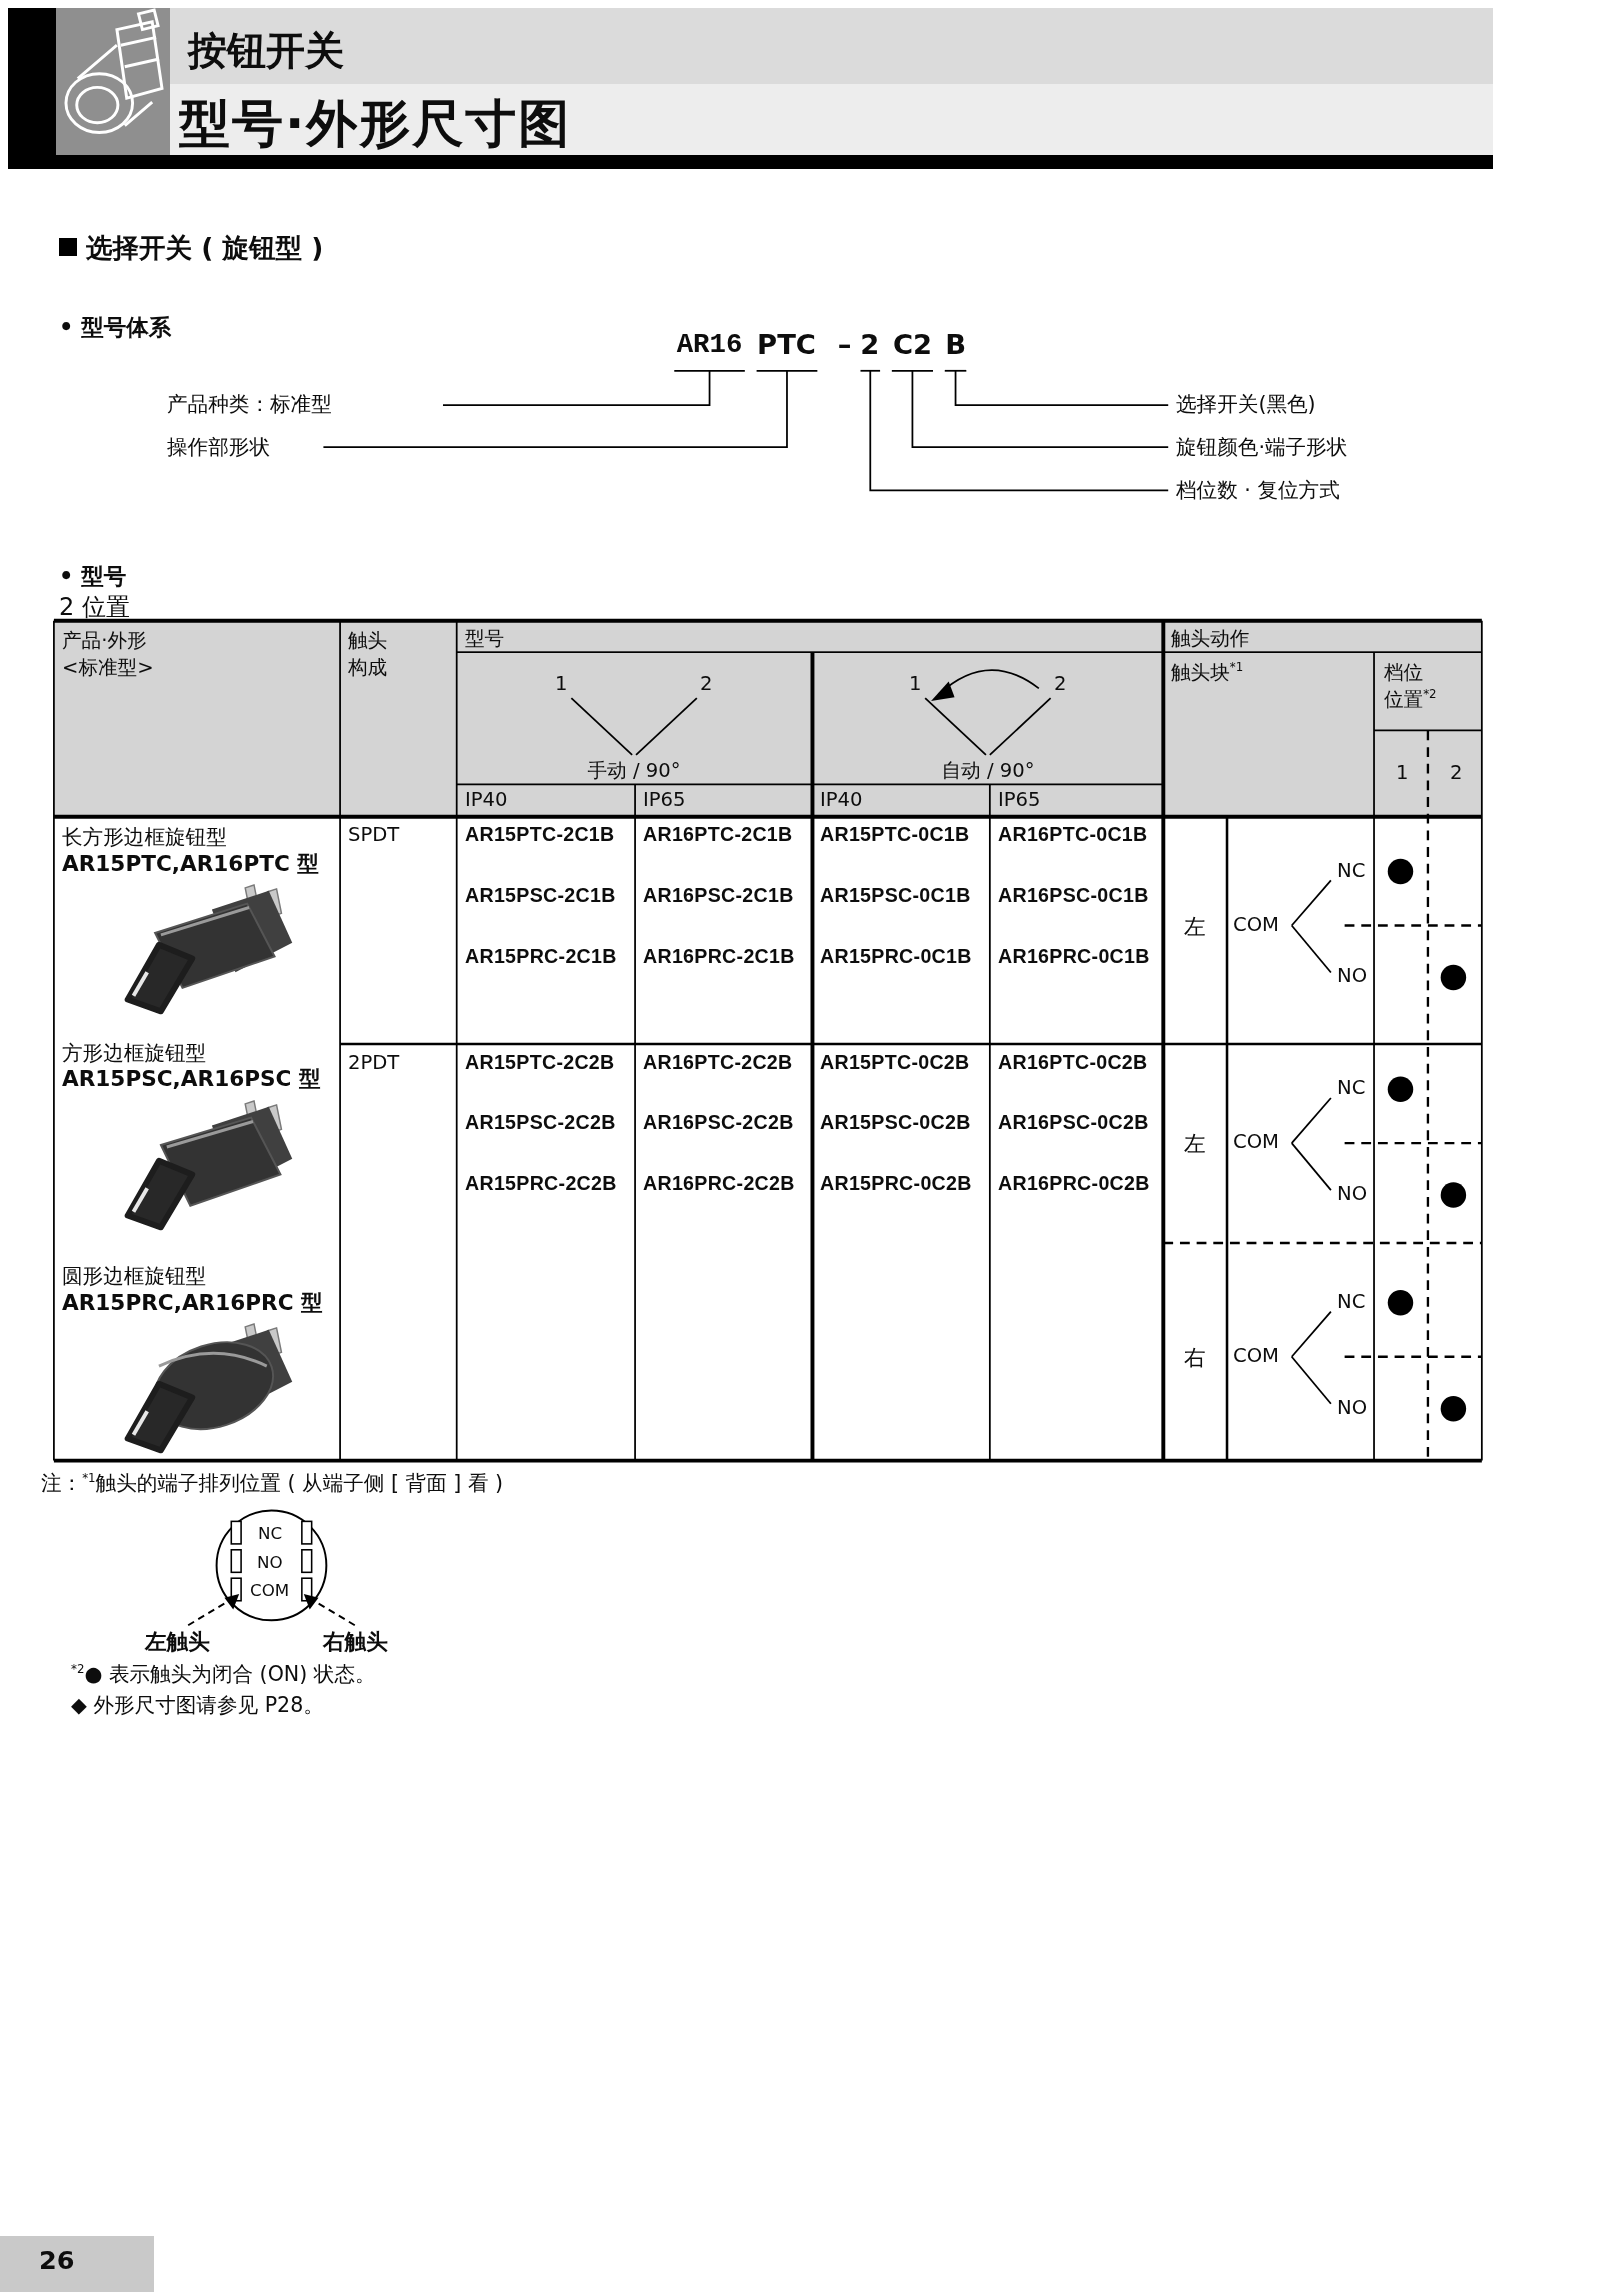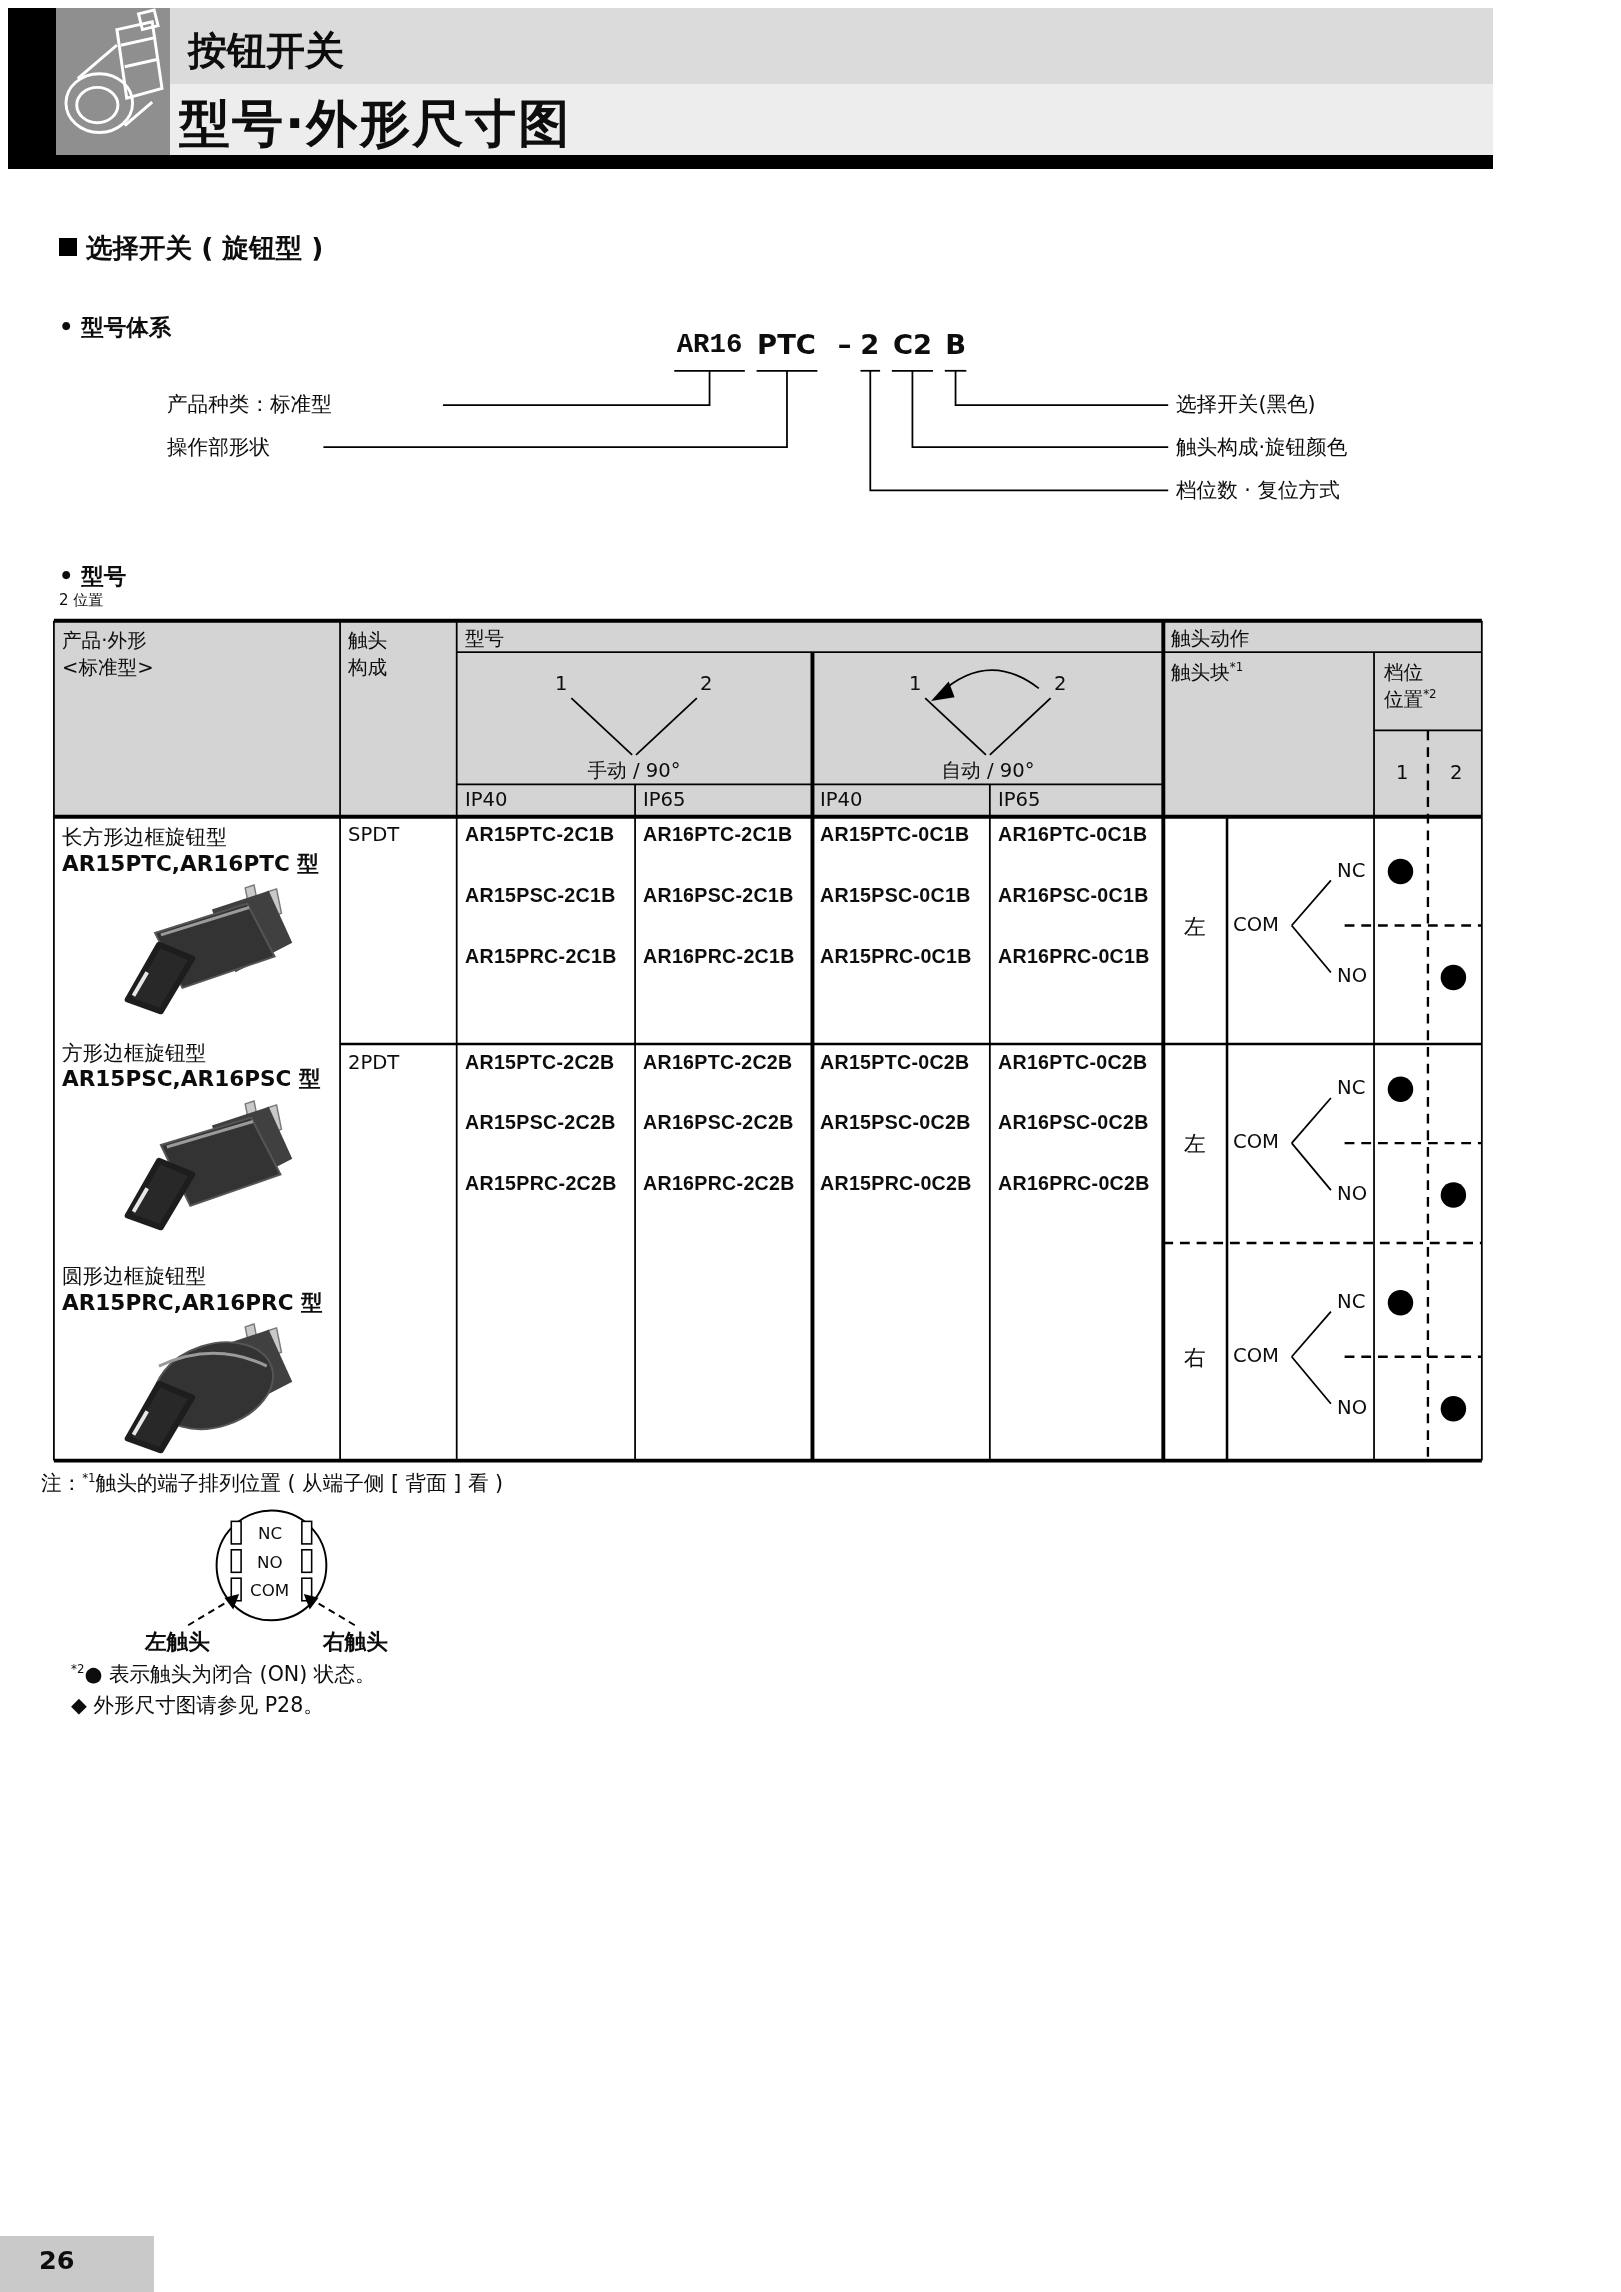--- a/index.html
+++ b/index.html
@@ -56,25 +56,25 @@
     <span class="abs nowrap" style="left:82px;width:61px;text-align:center;">PTC</span>
     <span class="abs nowrap" style="left:155px;width:31px;text-align:center;">–</span>
     <span class="abs nowrap" style="left:186px;width:19.6px;text-align:center;">2</span>
     <span class="abs nowrap" style="left:218px;width:41px;text-align:center;">C2</span>
     <span class="abs nowrap" style="left:271px;width:21.6px;text-align:center;">B</span>
   </div>
 
   <div class="abs t21" style="left:167px;top:391px;">产品种类：标准型</div>
   <div class="abs t21" style="left:167px;top:434px;">操作部形状</div>
   <div class="abs t21" style="left:1176px;top:391px;">选择开关(黑色)</div>
-  <div class="abs t21" style="left:1176px;top:434px;">触头构成·旋钮颜色</div>
+  <div class="abs t21" style="left:1176px;top:434px;">旋钮颜色·端子形状</div>
   <div class="abs t21" style="left:1176px;top:477px;">档位数 · 复位方式</div>
 
   <div class="abs bold" style="left:59px;top:561px;font-size:22.5px;">• 型号</div>
-  <div class="abs" style="left:59px;top:591px;font-size:15px;">2 位置</div>
+  <div class="abs" style="left:59px;top:591px;font-size:24px;">2 位置</div>
 
   <div class="cell" style="left:54px;top:620px;width:286px;height:196px;"></div>
   <div class="cell" style="left:340px;top:620px;width:117px;height:196px;"></div>
   <div class="cell" style="left:457px;top:620px;width:707px;height:31px;"></div>
   <div class="cell" style="left:457px;top:652px;width:356px;height:132px;"></div>
   <div class="cell" style="left:813px;top:652px;width:351px;height:132px;"></div>
   <div class="cell" style="left:457px;top:784px;width:178px;height:32px;"></div>
   <div class="cell" style="left:635px;top:784px;width:177px;height:32px;"></div>
   <div class="cell" style="left:813px;top:784px;width:177px;height:32px;"></div>
   <div class="cell" style="left:990px;top:784px;width:173px;height:32px;"></div>

